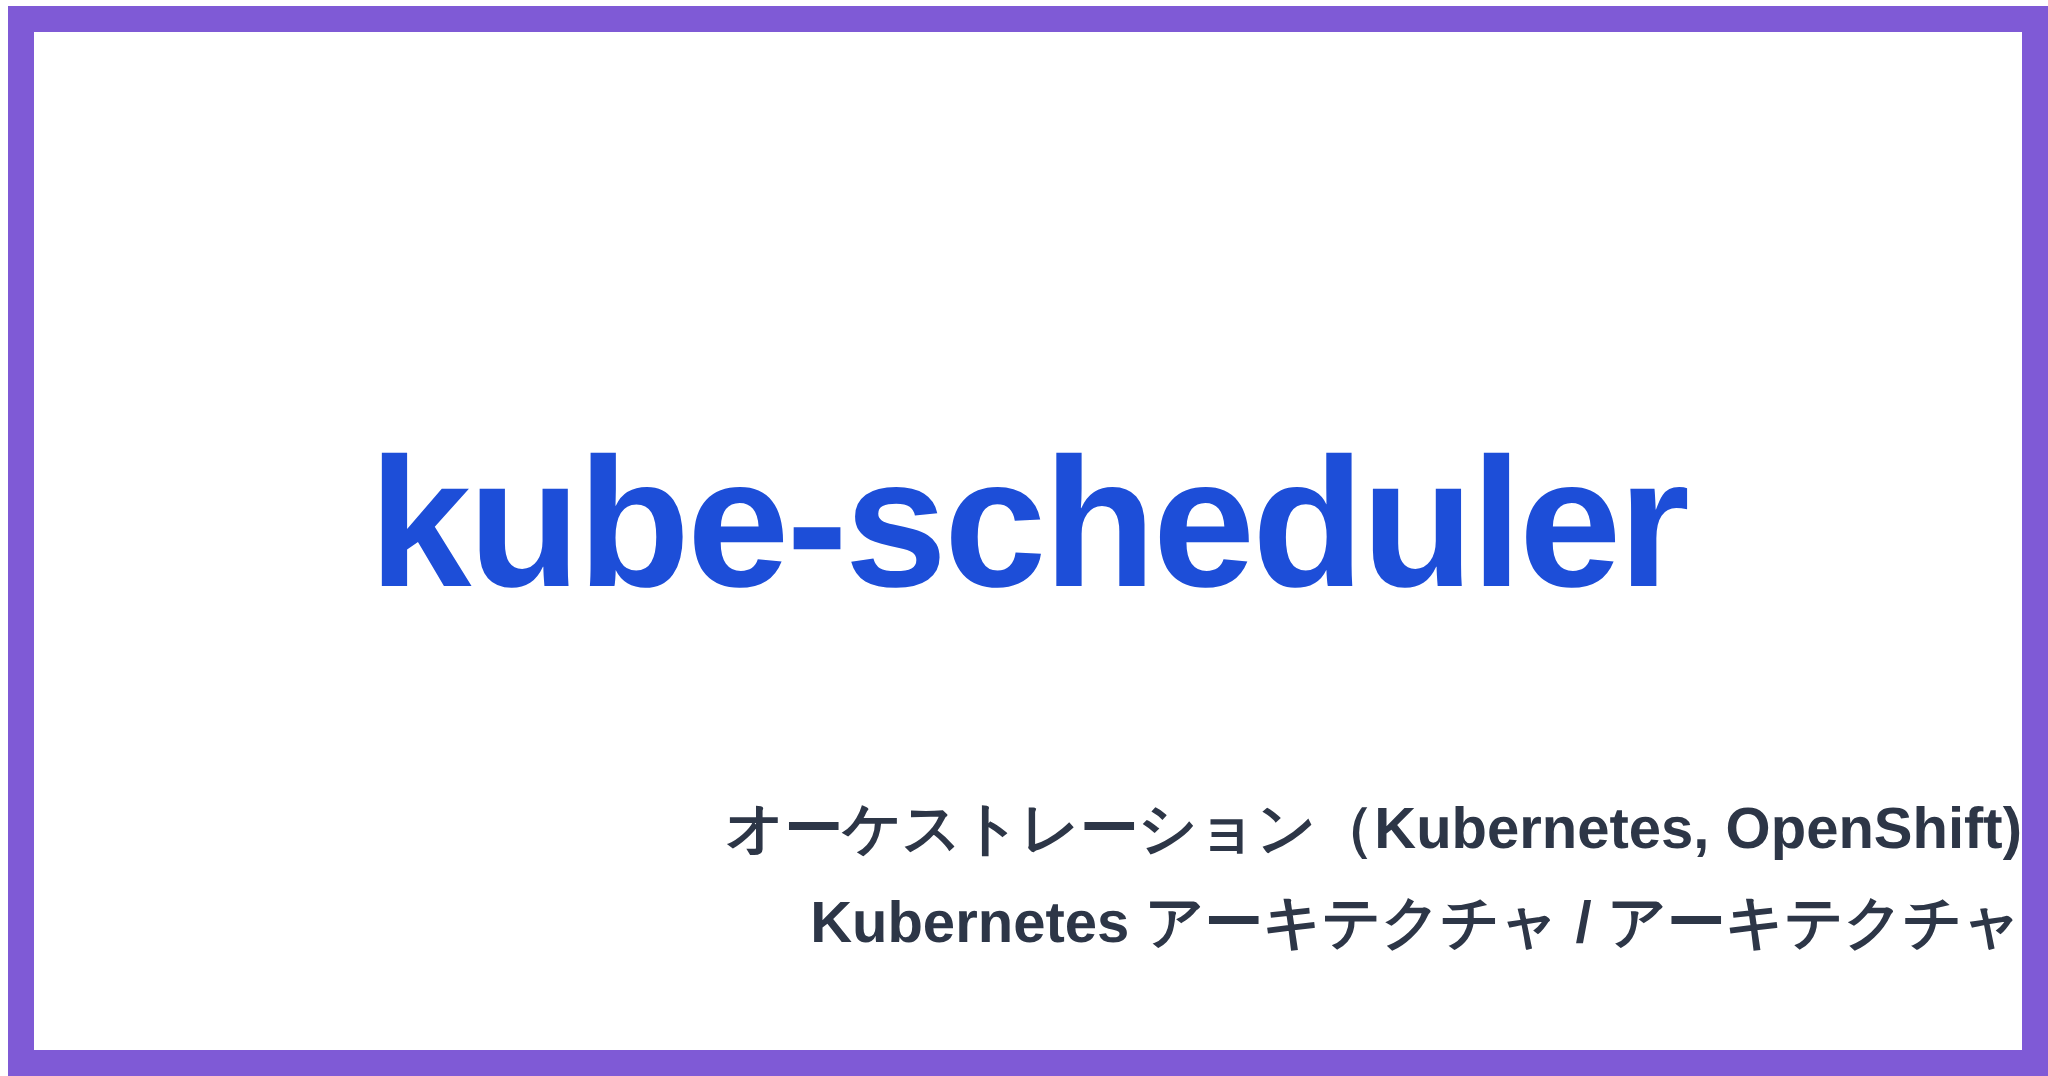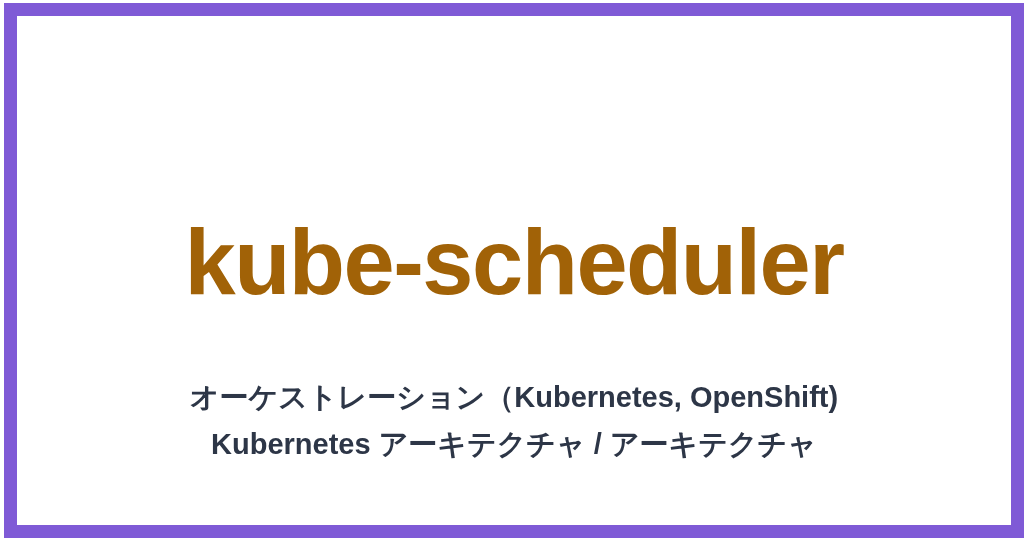--- a/index.html
+++ b/index.html
@@ -59,31 +59,31 @@
     text-align: center;
   }
 
   .page-title {
     margin: 0;
     font-family: "Liberation Sans", "DejaVu Sans", sans-serif;
     font-size: 92px;
     font-weight: 700;
     letter-spacing: -1.5px;
     line-height: 1.05;
-    color: #a16207;
+    color: #1d4ed8;
     white-space: nowrap;
   }
 
   
   .subtitle-block {
     position: absolute;
     left: 0;
     right: 0;
-    top: 358px;
-    text-align: center;
+    top: 376px;
+    text-align: right;
   }
 
   .subtitle-line {
     margin: 0;
     font-family: "Liberation Sans", "DejaVu Sans", sans-serif;
     font-size: 29px;
     font-weight: 700;
     line-height: 1.62;
     color: #2d3647;
     white-space: nowrap;

